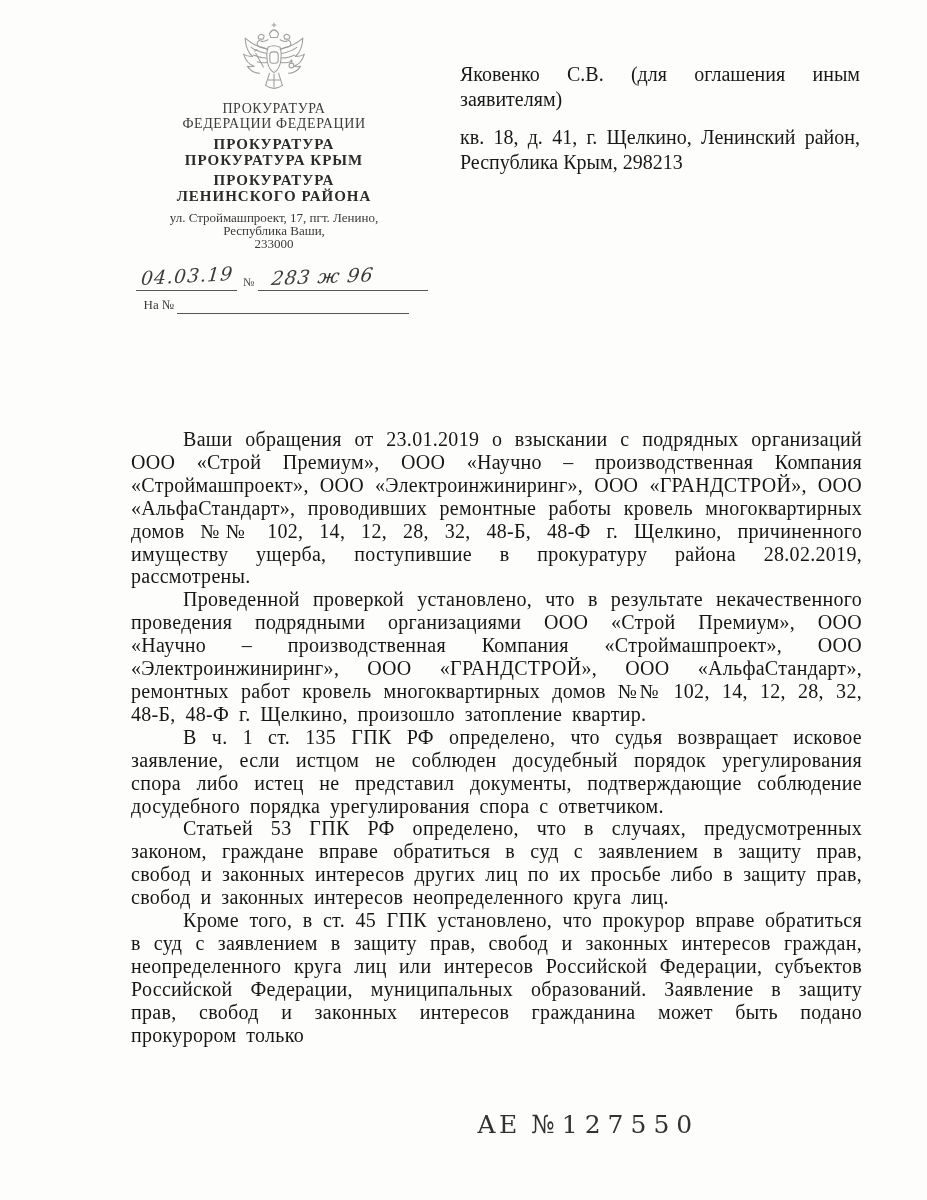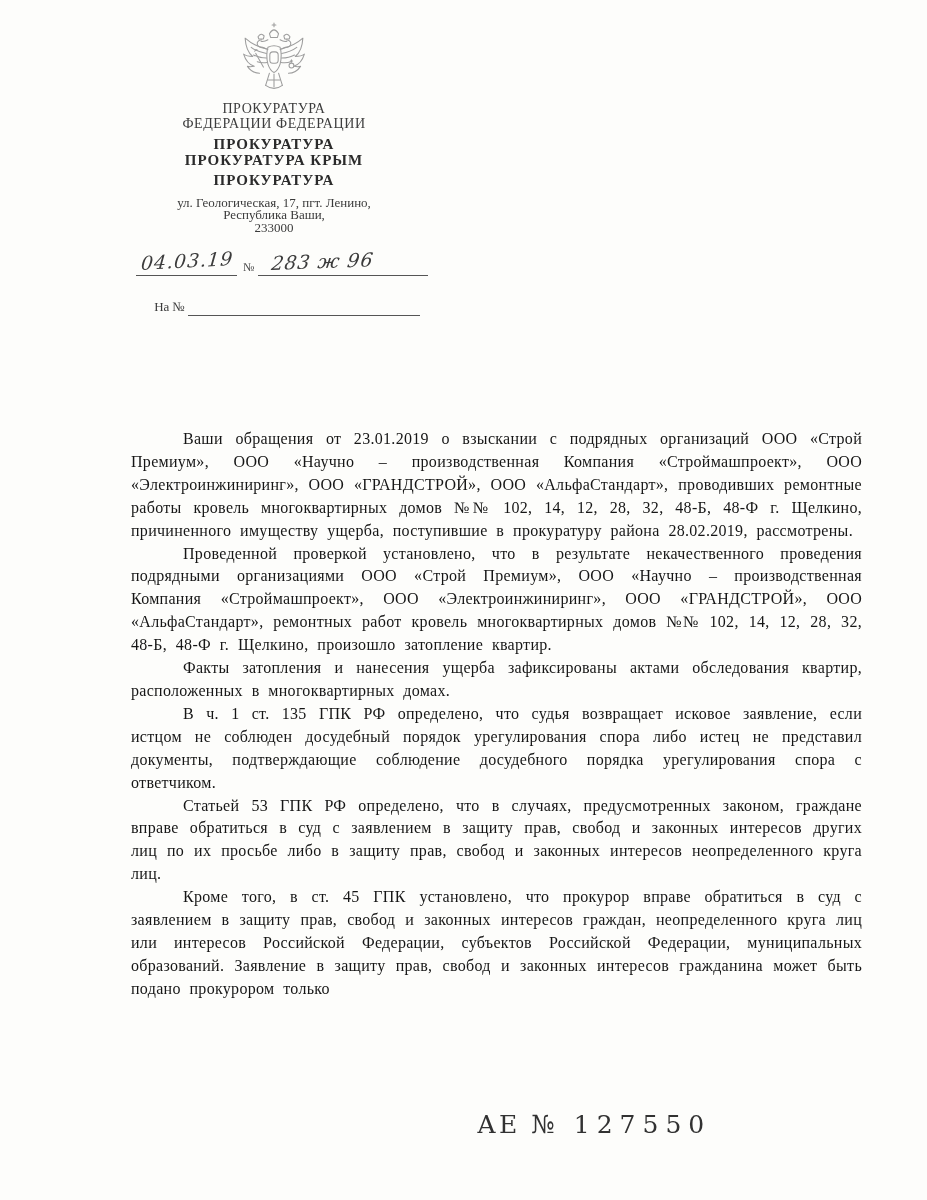--- a/index.html
+++ b/index.html
@@ -22,21 +22,21 @@
   .org{margin-top:2px;font-size:14px;line-height:14.5px;letter-spacing:0.6px;color:#3d3d3d;}
   .org.bold{margin-top:6px;font-size:15px;line-height:15.5px;font-weight:bold;letter-spacing:1px;color:#2b2b2b;}
   .org.bold + .org.bold{margin-top:5px;}
   .org-address{margin-top:8px;font-size:13px;line-height:12.8px;color:#3a3a3a;}
 
   .date-row{margin-top:17px;padding-left:8px;text-align:left;white-space:nowrap;}
   .field{display:inline-flex;align-items:flex-end;height:23px;border-bottom:1.5px solid #555;vertical-align:bottom;}
   .date-field{width:97px;padding-left:4px;}
   .num-label{display:inline-block;margin:0 4px 1px 6px;font-size:12px;color:#4a4a4a;vertical-align:bottom;}
   .num-field{width:158px;padding-left:12px;}
-  .reply-row{margin-top:18px;padding-left:5px;text-align:right;white-space:nowrap;}
+  .reply-row{margin-top:1px;padding-left:5px;text-align:center;white-space:nowrap;}
   .reply-label{display:inline-block;margin-right:3px;margin-bottom:1px;font-size:13px;color:#3a3a3a;vertical-align:bottom;}
   .reply-field{width:232px;height:21px;}
 
   .hw{
     font-family:"DejaVu Serif", serif;
     font-style:italic;
     font-size:19px;
     color:#3c3c3c;
     letter-spacing:1px;
     display:inline-block;
@@ -51,35 +51,35 @@
     position:absolute;left:460px;top:62px;width:400px;
     font-size:20px;line-height:24.5px;text-align:justify;
     color:#181818;
   }
   .addressee p{margin:0;}
   .addressee p + p{margin-top:14px;}
 
   
   .content{
     position:absolute;left:131px;top:428px;width:731px;
-    font-size:16px;line-height:22.9px;
+    font-size:20px;line-height:22.9px;
     text-align:justify;
     letter-spacing:0.3px;word-spacing:4.5px;
     color:#161616;
   }
   .content p{margin:0;text-indent:52px;}
 
   
   .serial{
     position:absolute;left:477px;top:1110px;
     font-family:"DejaVu Serif", serif;
     font-size:25px;color:#323232;white-space:nowrap;
   }
   .serial-series{letter-spacing:3px;}
-  .serial-number{margin-left:16px;letter-spacing:7px;}
+  .serial-number{margin-left:4px;letter-spacing:7px;}
 </style>
 </head>
 <body>
 
 <div class="page">
 
   <header class="letterhead">
 
     <div class="emblem">
       <svg viewBox="0 0 100 104" width="76" height="79" aria-hidden="true">
@@ -112,46 +112,50 @@
       <div>ФЕДЕРАЦИИ ФЕДЕРАЦИИ</div>
     </div>
 
     <div class="org bold">
       <div>ПРОКУРАТУРА</div>
       <div>ПРОКУРАТУРА КРЫМ</div>
     </div>
 
     <div class="org bold">
       <div>ПРОКУРАТУРА</div>
+      <div>ЛЕНИНСКОГО РАЙОНА</div>
     </div>
 
     <div class="org-address">
-      <div>ул. Геологическая, 17, пгт. Ленино,</div>
+      <div>ул. Строймашпроект, 17, пгт. Ленино,</div>
       <div>Республика Ваши,</div>
       <div>233000</div>
     </div>
 
     <div class="date-row">
       <span class="field date-field">
           <span class="hw">04.03.19</span>
         </span><span class="num-label">№</span><span class="field num-field">
           <span class="hw hw2">283 ж 96</span>
         </span>
     </div>
 
     <div class="reply-row">
       <span class="reply-label">На №</span><span class="field reply-field"></span>
     </div>
   </header>
 
+  <section class="addressee">
+    <p>Яковенко С.В. (для оглашения иным заявителям)</p>
+    <p>кв. 18, д. 41, г. Щелкино, Ленинский район, Республика Крым, 298213</p>
+  </section>
 
   <main class="content">
     <p>Ваши обращения от 23.01.2019 о взыскании с подрядных организаций ООО «Строй Премиум», ООО «Научно – производственная Компания «Строймашпроект», ООО «Электроинжиниринг», ООО «ГРАНДСТРОЙ», ООО «АльфаСтандарт», проводивших ремонтные работы кровель многоквартирных домов №№ 102, 14, 12, 28, 32, 48-Б, 48-Ф г. Щелкино, причиненного имуществу ущерба, поступившие в прокуратуру района 28.02.2019, рассмотрены.</p>
     <p>Проведенной проверкой установлено, что в результате некачественного проведения подрядными организациями ООО «Строй Премиум», ООО «Научно – производственная Компания «Строймашпроект», ООО «Электроинжиниринг», ООО «ГРАНДСТРОЙ», ООО «АльфаСтандарт», ремонтных работ кровель многоквартирных домов №№ 102, 14, 12, 28, 32, 48-Б, 48-Ф г. Щелкино, произошло затопление квартир.</p>
-    <p>Факты затопления и нанесения ущерба зафиксированы актами обследования квартир, расположенных в многоквартирных домах.</p>
     <p>В ч. 1 ст. 135 ГПК РФ определено, что судья возвращает исковое заявление, если истцом не соблюден досудебный порядок урегулирования спора либо истец не представил документы, подтверждающие соблюдение досудебного порядка урегулирования спора с ответчиком.</p>
     <p>Статьей 53 ГПК РФ определено, что в случаях, предусмотренных законом, граждане вправе обратиться в суд с заявлением в защиту прав, свобод и законных интересов других лиц по их просьбе либо в защиту прав, свобод и законных интересов неопределенного круга лиц.</p>
     <p>Кроме того, в ст. 45 ГПК установлено, что прокурор вправе обратиться в суд с заявлением в защиту прав, свобод и законных интересов граждан, неопределенного круга лиц или интересов Российской Федерации, субъектов Российской Федерации, муниципальных образований. Заявление в защиту прав, свобод и законных интересов гражданина может быть подано прокурором только</p>
   </main>
 
   <div class="serial">
     <span class="serial-series">АЕ №</span><span class="serial-number">127550</span>
   </div>
 
 </div>

